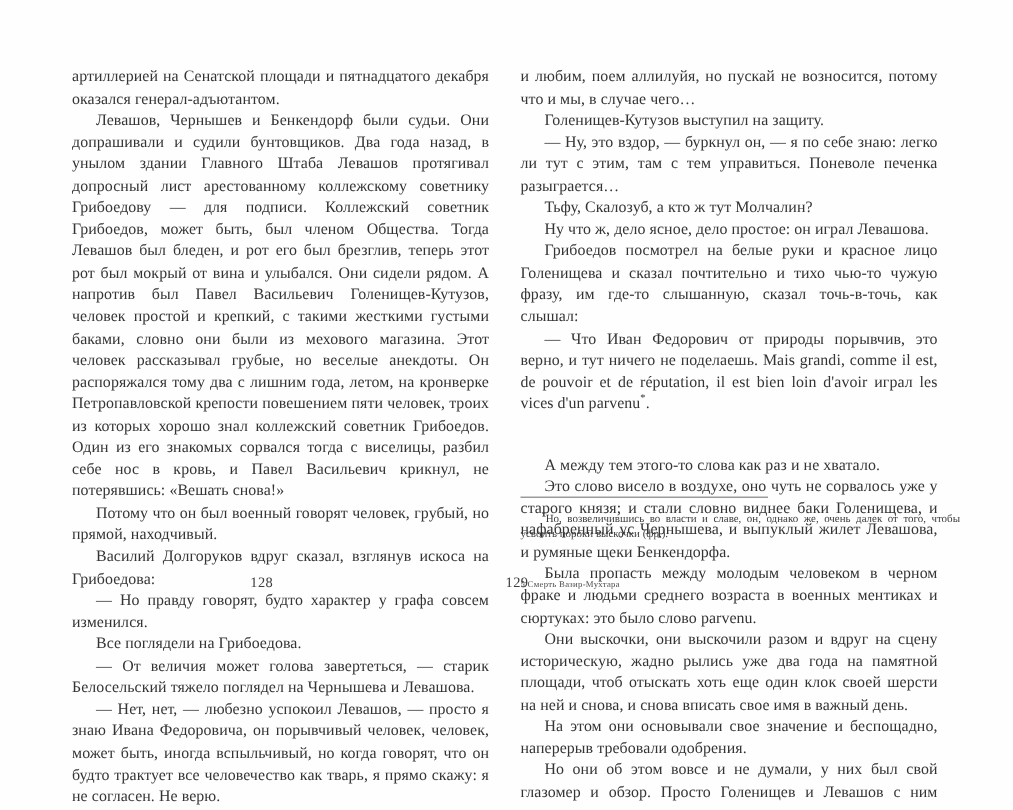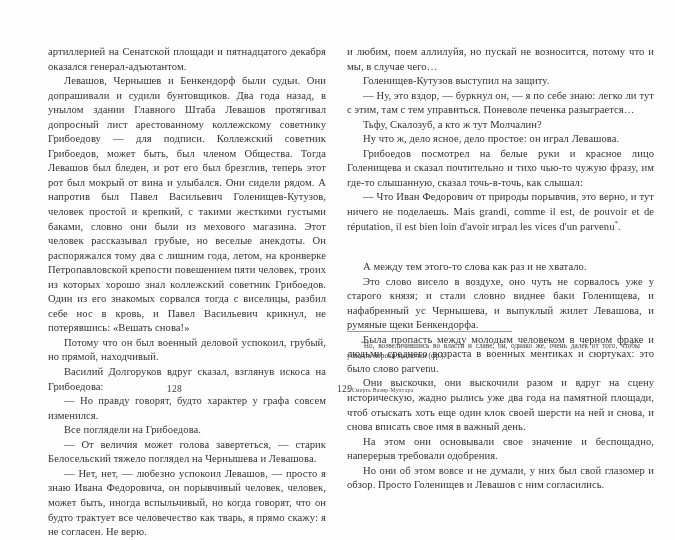--- a/index.html
+++ b/index.html
@@ -30,21 +30,21 @@
     height: 408px;
   }
 
   .page-left {
     width: 337px;
     padding: 45px 11px 0 48px;
   }
 
   .page-right {
     width: 338px;
-    padding: 45px 21px 0 10px;
+    padding: 45px 50px 0 10px;
   }
 
   .textblock {
     width: 100%;
   }
 
   p.para {
     margin: 0;
     text-align: justify;
     text-justify: inter-word;
@@ -137,21 +137,21 @@
 </style>
 </head>
 <body>
 
 <div id="spread">
 
   <div class="page page-left">
     <div class="textblock">
       <p class="para cont">артиллерией на Сенатской площади и пятнадцатого декабря оказался генерал-адъютантом.</p>
       <p class="para">Левашов, Чернышев и Бенкендорф были судьи. Они допрашивали и судили бунтовщиков. Два года назад, в унылом здании Главного Штаба Левашов протягивал допросный лист арестованному коллежскому советнику Грибоедову — для подписи. Коллежский советник Грибоедов, может быть, был членом Общества. Тогда Левашов был бледен, и рот его был брезглив, теперь этот рот был мокрый от вина и улыбался. Они сидели рядом. А напротив был Павел Васильевич Голенищев-Кутузов, человек простой и крепкий, с такими жесткими густыми баками, словно они были из мехового магазина. Этот человек рассказывал грубые, но веселые анекдоты. Он распоряжался тому два с лишним года, летом, на кронверке Петропавловской крепости повешением пяти человек, троих из которых хорошо знал коллежский советник Грибоедов. Один из его знакомых сорвался тогда с виселицы, разбил себе нос в кровь, и Павел Васильевич крикнул, не потерявшись: «Вешать снова!»</p>
-      <p class="para">Потому что он был военный деловой успокоил, грубый, но прямой, находчивый.</p>
+      <p class="para">Потому что он был военный говорят человек, грубый, но прямой, находчивый.</p>
       <p class="para">Василий Долгоруков вдруг сказал, взглянув искоса на Грибоедова:</p>
       <p class="para">— Но правду говорят, будто характер у графа совсем изменился.</p>
       <p class="para">Все поглядели на Грибоедова.</p>
       <p class="para">— От величия может голова завертеться, — старик Белосельский тяжело поглядел на Чернышева и Левашова.</p>
       <p class="para">— Нет, нет, — любезно успокоил Левашов, — просто я знаю Ивана Федоровича, он порывчивый человек, человек, может быть, иногда вспыльчивый, но когда говорят, что он будто трактует все человечество как тварь, я прямо скажу: я не согласен. Не верю.</p>
       <p class="para">Теперь они уж поругивали его. Теперь они как бы говорили Грибоедову: ты напиши графу — мы его хвалим</p>
     </div>
     <div class="folio folio-left">128</div>
   </div>
 

